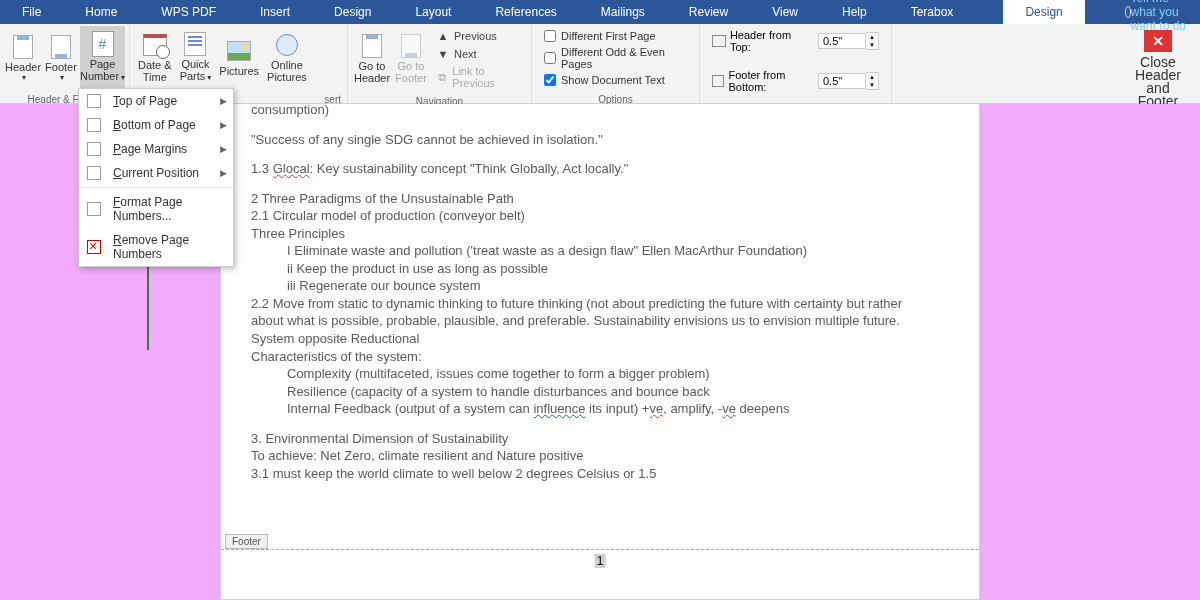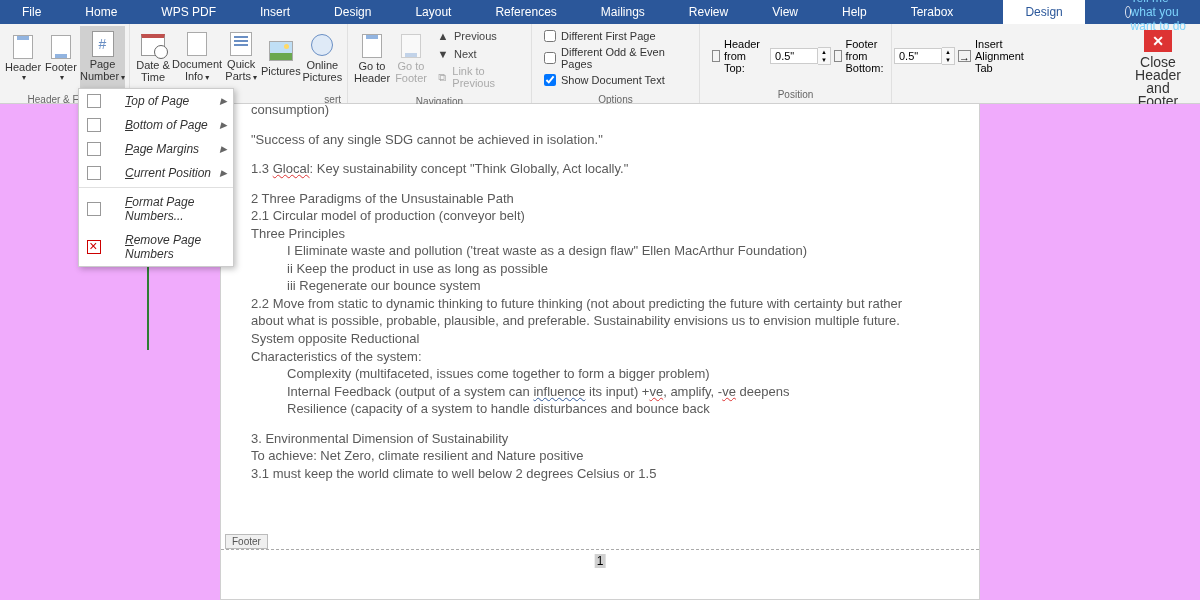--- a/index.html
+++ b/index.html
@@ -38,34 +38,34 @@
 
 .nav-col { display: flex; flex-direction: column; gap: 2px; padding: 2px 4px; font-size: 11px; }
 .nav-row { display: flex; align-items: center; gap: 4px; color: #444; cursor: pointer; padding: 1px 2px; }
 .nav-row.disabled { color: #aaa; }
 .nav-icon { width: 14px; height: 14px; display: inline-flex; align-items: center; justify-content: center; }
 
 .opt-col { display: flex; flex-direction: column; gap: 4px; padding: 4px 8px; font-size: 11px; color: #333; }
 .opt-row { display: flex; align-items: center; gap: 5px; }
 .opt-row input[type="checkbox"] { width: 12px; height: 12px; }
 
-.pos-col { display: flex; flex-direction: row; gap: 3px; padding: 3px 8px; font-size: 11px; }
+.pos-col { display: flex; flex-direction: column; gap: 16px; padding: 3px 8px; font-size: 11px; }
 .pos-row { display: flex; align-items: center; gap: 4px; }
 .pos-icon { width: 14px; height: 12px; border: 1px solid #888; }
 .spin { display: flex; align-items: center; }
 .spin-val { border: 1px solid #ccc; padding: 1px 4px; width: 48px; font-size: 11px; background: #fff; }
 .spin-btns { display: flex; flex-direction: column; border: 1px solid #ccc; border-left: none; }
 .spin-btns span { width: 12px; height: 8px; font-size: 6px; line-height: 8px; text-align: center; background: #f8f8f8; }
 
 .close-group { padding: 4px 10px; display: flex; flex-direction: column; align-items: center; }
 .close-x { width: 28px; height: 22px; background: #d33; color: #fff; display: flex; align-items: center; justify-content: center; font-weight: bold; font-size: 14px; margin-bottom: 4px; }
 .close-text { font-size: 14px; color: #333; text-align: center; line-height: 13px; }
 
 .dropdown { position: absolute; left: 78px; top: 88px; width: 156px; background: #fff; border: 1px solid #ccc; box-shadow: 2px 2px 6px rgba(0,0,0,0.25); font-size: 12px; z-index: 100; }
-.dropdown-item { display: flex; align-items: center; padding: 5px 8px; gap: 24px; cursor: pointer; color: #333; position: relative; font-style: italic; }
+.dropdown-item { display: flex; align-items: center; padding: 5px 8px; gap: 12px; cursor: pointer; color: #333; position: relative; }
 .dropdown-item .mi-icon { width: 14px; height: 14px; border: 1px solid #999; background: #fff; flex-shrink: 0; }
 .dropdown-item .mi-icon.red-x { border-color: #c00; position: relative; }
 .dropdown-item .mi-icon.red-x::after { content: '×'; color: #c00; position: absolute; top: -3px; left: 1px; font-size: 14px; }
 .dropdown-item .chev { position: absolute; right: 6px; font-size: 9px; color: #666; }
 .dropdown-sep { height: 1px; background: #e0e0e0; margin: 2px 0; }
 .underline-first::first-letter { text-decoration: underline; }
 
 .doc-area { position: absolute; top: 104px; left: 0; right: 0; bottom: 0; background: #f0abfc; display: flex; justify-content: center; overflow: hidden; }
 .page { width: 760px; background: #fff; border: 1px solid #d0d0d0; position: relative; margin-top: -4px; }
 .doc-content { padding: 0 56px 10px 30px; font-family: Georgia, 'Times New Roman', serif; font-size: 13px; color: #5a5a5a; line-height: 1.35; }
@@ -141,27 +141,20 @@
   <div class="ribbon-group" style="width:218px">
     <div class="ribbon-group-body">
       <div class="ribbon-btn tall">
         <div class="icon" style="position:relative">
             <div class="ic-cal">
               <div class="ic-clock"></div>
             </div>
           </div>
         <span class="label-line">Date &amp;</span>
         <span class="label-line">Time</span>
-      </div>
-      <div class="ribbon-btn tall">
-        <div class="icon">
-            <div class="ic-info"></div>
-          </div>
-        <span class="label-line">Document</span>
-        <span class="label-line"><span>Info</span><span class="caret">▾</span></span>
       </div>
       <div class="ribbon-btn tall">
         <div class="icon">
             <div class="ic-parts"></div>
           </div>
         <span class="label-line">Quick</span>
         <span class="label-line"><span>Parts</span><span class="caret">▾</span></span>
       </div>
       <div class="ribbon-btn tall">
         <div class="icon">
@@ -324,22 +317,22 @@
       <p class="para">2 Three Paradigms of the Unsustainable Path</p>
       <p>2.1 Circular model of production (conveyor belt)</p>
       <p>Three Principles</p>
       <p class="indent1">I Eliminate waste and pollution ('treat waste as a design flaw" Ellen MacArthur Foundation)</p>
       <p class="indent1">ii Keep the product in use as long as possible</p>
       <p class="indent1">iii Regenerate our bounce system</p>
       <p>2.2 Move from static to dynamic thinking to future thinking (not about predicting the future with certainty but rather about what is possible, probable, plausible, and preferable. Sustainability envisions us to envision multiple future.</p>
       <p>System opposite Reductional</p>
       <p>Characteristics of the system:</p>
       <p class="indent1">Complexity (multifaceted, issues come together to form a bigger problem)</p>
+      <p class="indent1">Resilience (capacity of a system to handle disturbances and bounce back</p>
       <p class="indent1"><span>Internal Feedback (output of a system can </span><span class="sq-blue">influence</span><span> its input) +</span><span class="sq-red">ve</span><span>, amplify, -</span><span class="sq-red">ve</span><span> deepens</span></p>
-      <p class="indent1">Resilience (capacity of a system to handle disturbances and bounce back</p>
       <p class="para">3. Environmental Dimension of Sustainability</p>
       <p>To achieve: Net Zero, climate resilient and Nature positive</p>
       <p> 3.1 must keep the world climate to well below 2 degrees Celsius or 1.5</p>
     </div>
 
     <div class="footer-zone">
       <div class="footer-tab">Footer</div>
       <div class="footer-pnum">1</div>
     </div>
   </div>

